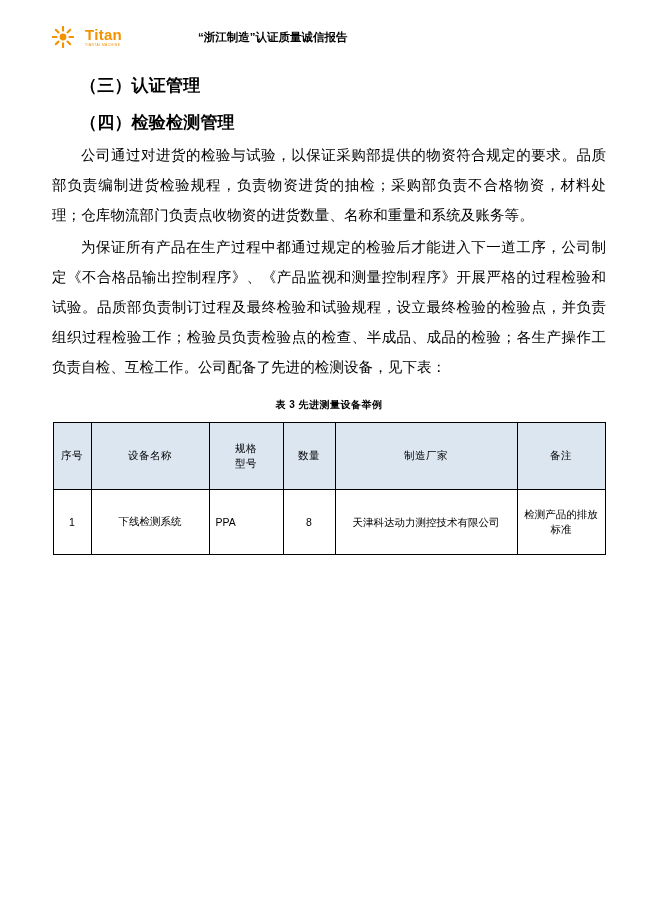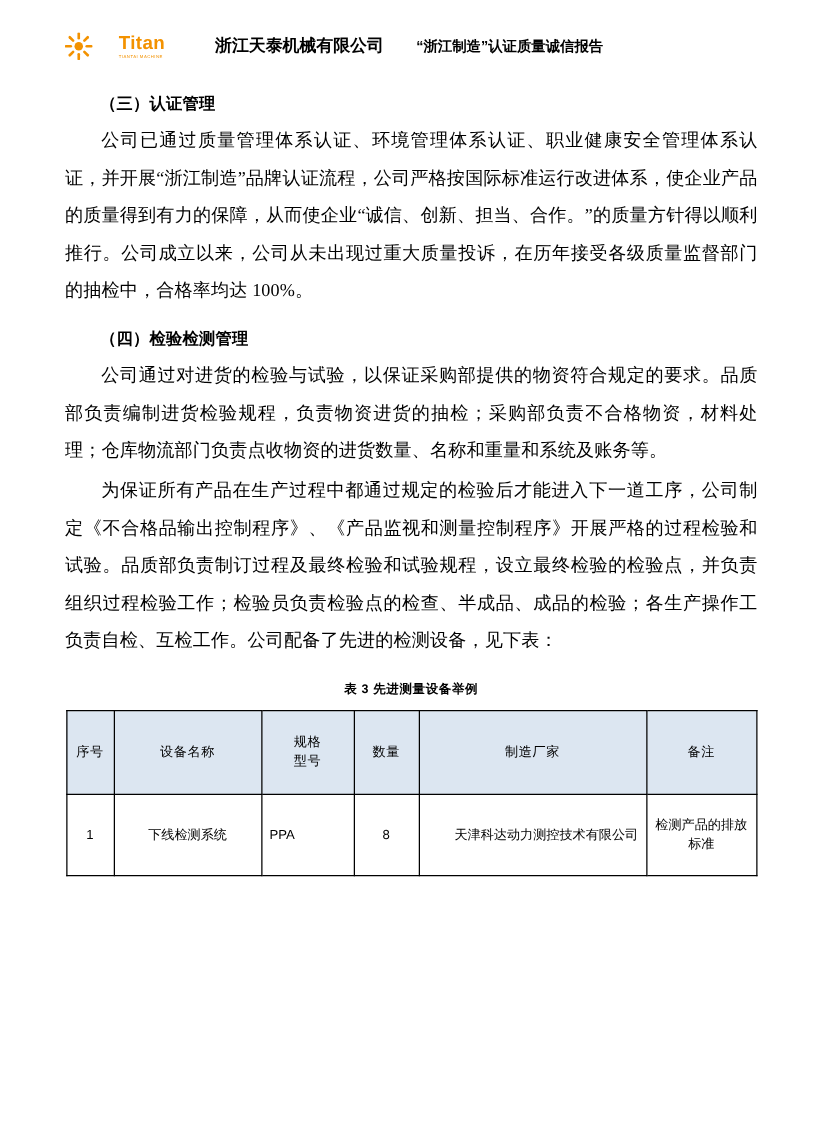--- a/index.html
+++ b/index.html
@@ -27,21 +27,21 @@
   .header {
     position: relative;
     height: 46px;
     margin: 14px 52px 0 52px;
     display: flex;
     align-items: center;
   }
   .logo-wrap {
     display: flex;
     align-items: center;
-    gap: 21px;
+    gap: 11px;
     width: 120px;
   }
   .logo-mark {
     width: 22px;
     height: 22px;
     position: relative;
     flex: 0 0 auto;
   }
   .logo-mark svg { display: block; }
   .logo-text-wrap {
@@ -77,21 +77,21 @@
     color: #000;
     white-space: nowrap;
     margin-left: 26px;
   }
 
   
   .content {
     margin: 0 58px 0 52px;
   }
   .h-sub {
-    font-size: 13px;
+    font-size: 17px;
     font-weight: bold;
     font-family: Liberation Mono, monospace;
     margin: 14px 0 6px 0;
     text-indent: 28px;
     letter-spacing: .2px;
   }
   p.para {
     font-size: 14.5px;
     line-height: 30px;
     margin: 0 0 2px 0;
@@ -132,21 +132,21 @@
     font-weight: normal;
     letter-spacing: .5px;
   }
   table.equip tbody td {
     height: 56px;
   }
   td.c-idx { text-align: center; width: 38px; }
   td.c-name { text-align: center; margin-left: 12px; }
   td.c-model { }
   td.c-qty { text-align: center; }
-  td.c-maker { text-align: right; line-height: 15px; }
+  td.c-maker { text-align: center; line-height: 15px; }
   td.c-note { text-align: center; line-height: 15px; }
 
   col.w-idx { width: 38px; }
   col.w-name { width: 118px; }
   col.w-model { width: 74px; }
   col.w-qty { width: 52px; }
   col.w-maker { width: 182px; }
   col.w-note { width: 88px; }
 
   .th-two-line { line-height: 15px; }
@@ -185,28 +185,26 @@
               <line x1="15.5" y1="6.5" x2="18.2" y2="3.8"></line>
             </g>
           </g>
         </svg>
       </span>
       <span class="logo-text-wrap">
         <span class="logo-text">Titan</span>
         <span class="logo-sub">TIANTAI MACHINE</span>
       </span>
     </div>
-    <div class="header-center">浙江天泰机械有限公司</div>
     <div class="header-right">“浙江制造”认证质量诚信报告</div>
   </div>
 
   <div class="content">
 
     <h3 class="h-sub">（三）认证管理</h3>
-    <p class="para">公司已通过质量管理体系认证、环境管理体系认证、职业健康安全管理体系认证，并开展“浙江制造”品牌认证流程，公司严格按国际标准运行改进体系，使企业产品的质量得到有力的保障，从而使企业“诚信、创新、担当、合作。”的质量方针得以顺利推行。公司成立以来，公司从未出现过重大质量投诉，在历年接受各级质量监督部门的抽检中，合格率均达 100%。</p>
 
     <h3 class="h-sub">（四）检验检测管理</h3>
     <p class="para">公司通过对进货的检验与试验，以保证采购部提供的物资符合规定的要求。品质部负责编制进货检验规程，负责物资进货的抽检；采购部负责不合格物资，材料处理；仓库物流部门负责点收物资的进货数量、名称和重量和系统及账务等。</p>
     <p class="para">为保证所有产品在生产过程中都通过规定的检验后才能进入下一道工序，公司制定《不合格品输出控制程序》、《产品监视和测量控制程序》开展严格的过程检验和试验。品质部负责制订过程及最终检验和试验规程，设立最终检验的检验点，并负责组织过程检验工作；检验员负责检验点的检查、半成品、成品的检验；各生产操作工负责自检、互检工作。公司配备了先进的检测设备，见下表：</p>
 
     <div class="tbl-caption">表 3  先进测量设备举例</div>
 
     <table class="equip">
       <colgroup>
         <col class="w-idx">

